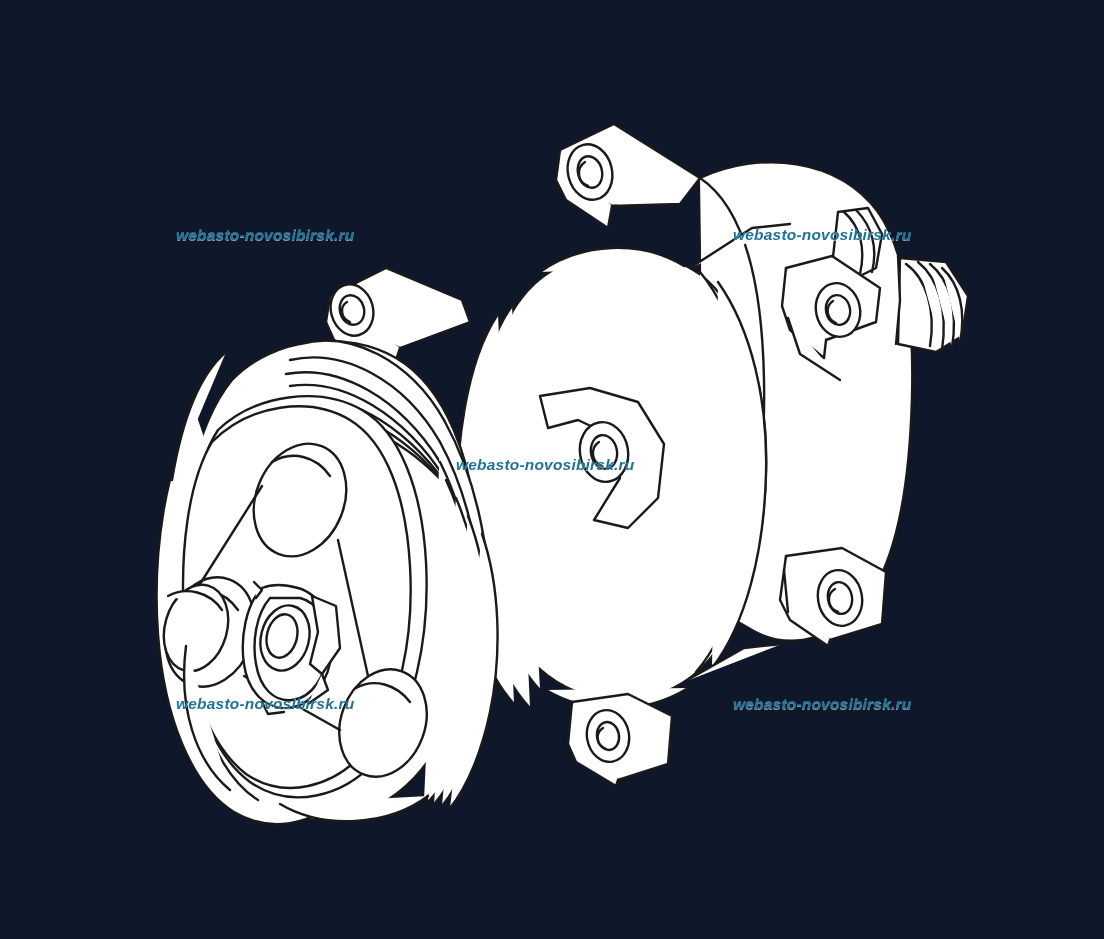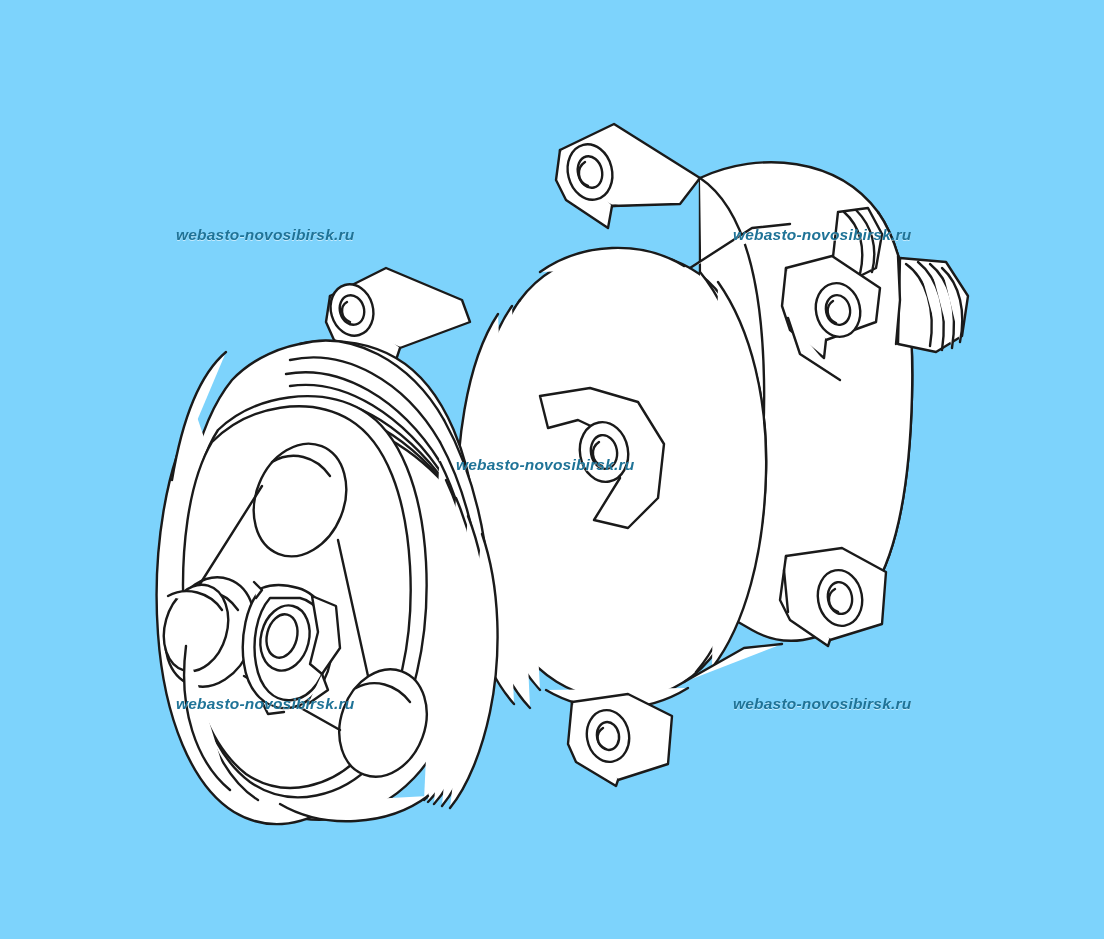--- a/index.html
+++ b/index.html
@@ -20,21 +20,21 @@
     letter-spacing:0.2px;
     color:#1f7397;
     white-space:nowrap;
     text-shadow:0 1px 0 rgba(255,255,255,0.55);
     user-select:none;
   }
 </style>
 </head>
 <body>
 
-<div id="stage" style="background: #7dd3fc;">
+<div id="stage" style="background: #0f172a;">
 
   <svg id="drawing" viewBox="0 0 1104 939" xmlns="http://www.w3.org/2000/svg">
     <g fill="#ffffff" stroke="#1a1a1a" stroke-width="2.4" stroke-linecap="round" stroke-linejoin="round">
 
       <g>
         <path d="M700 178
                  C 760 150, 838 158, 878 212
                  C 906 252, 914 320, 912 396
                  C 910 474, 900 548, 872 592
                  C 842 640, 790 652, 752 630

